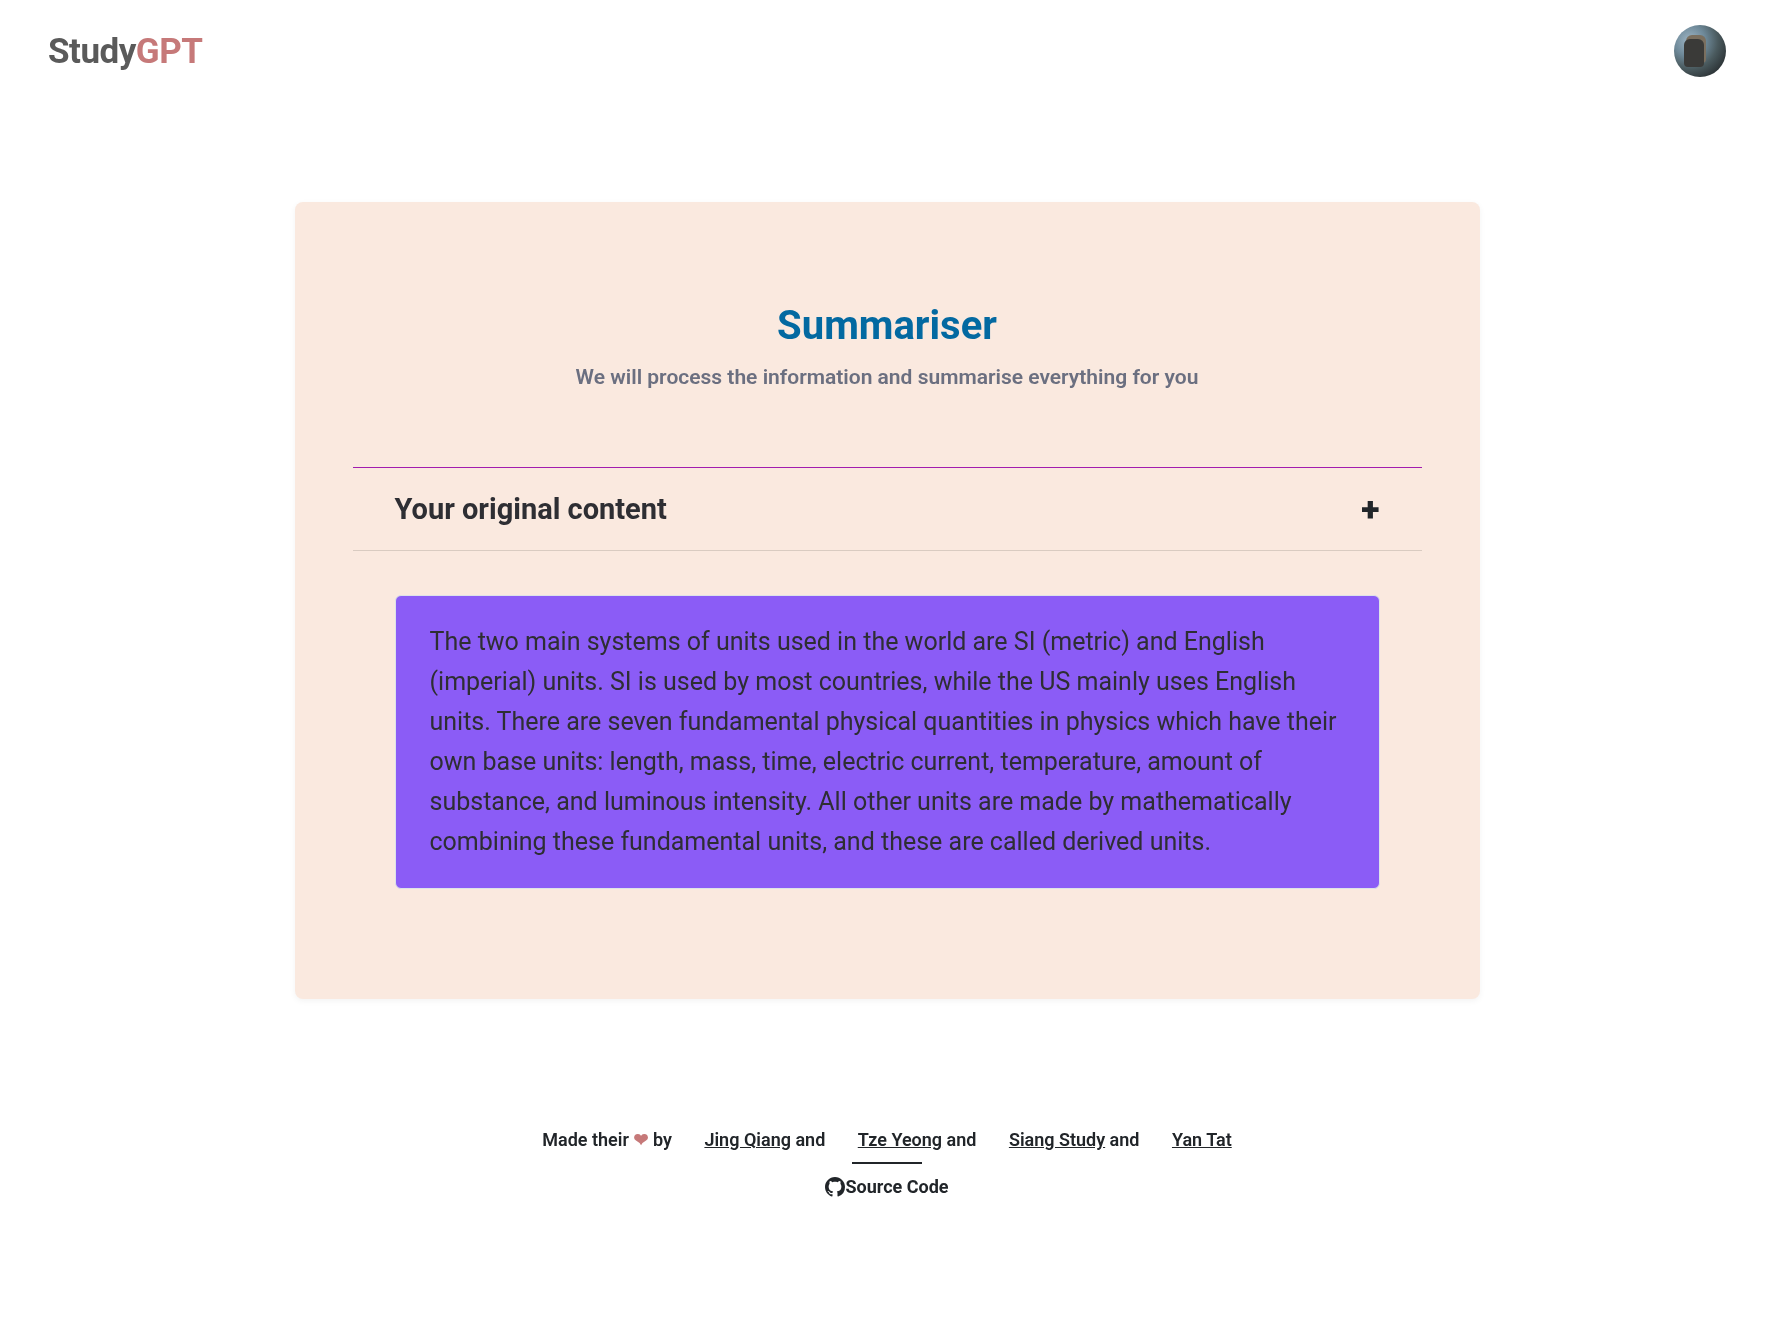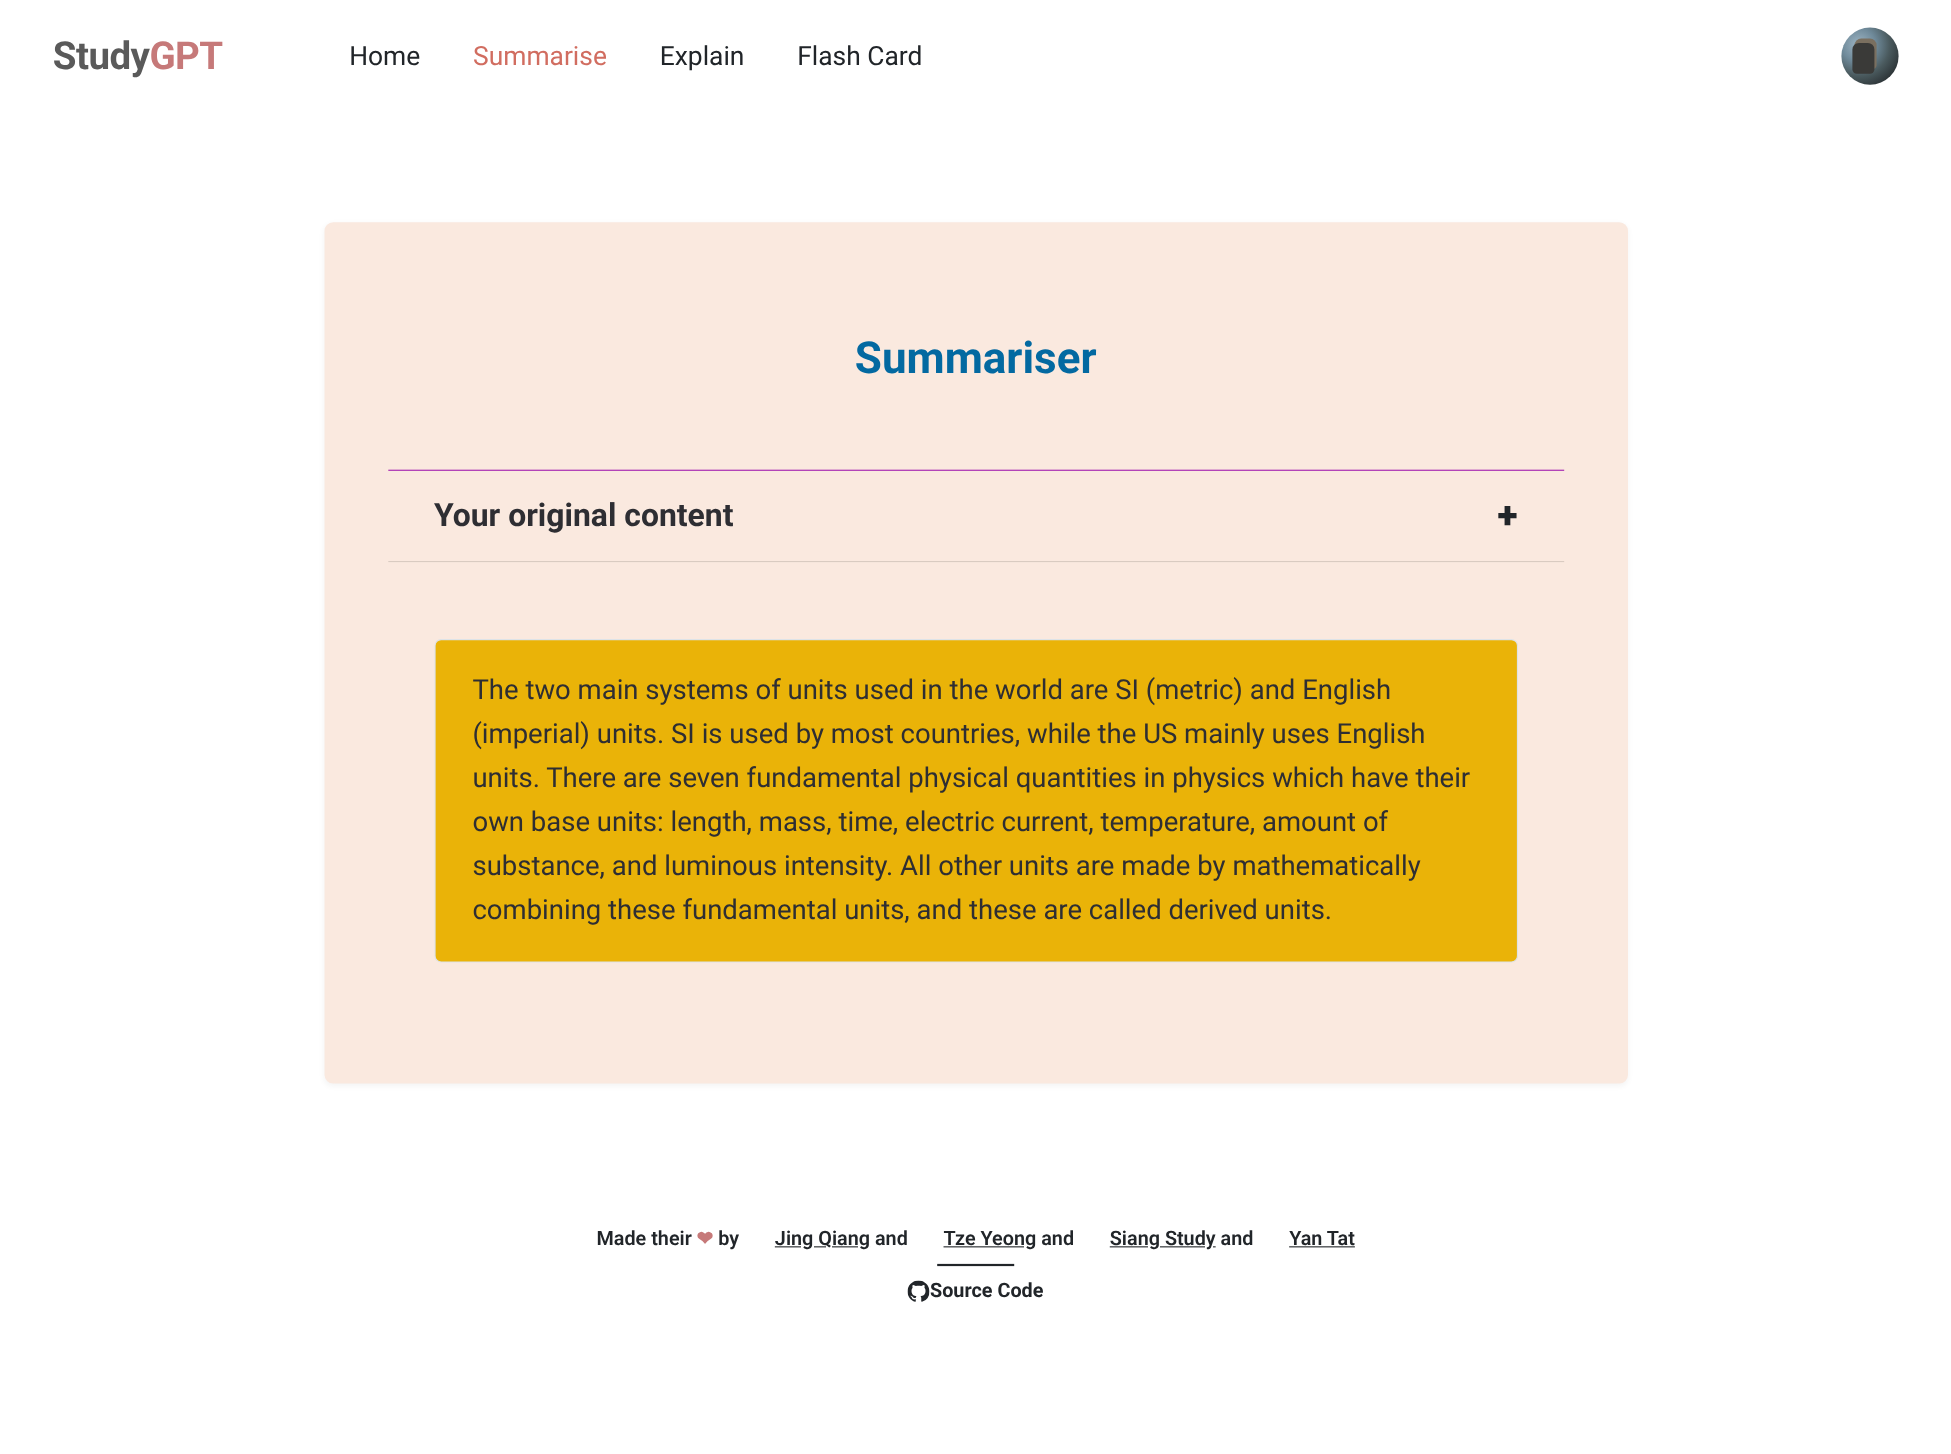--- a/index.html
+++ b/index.html
@@ -109,22 +109,22 @@
       font-size: 30px;
       font-weight: 700;
       line-height: 1;
       color: #212529;
     }
     .accordion-body {
       border-top: 1px solid #d9cbc1;
       padding: 24px 42px 0 42px;
     }
     .summary-box {
-      margin-top: 46px;
-      background: #eab308;
+      margin-top: 20px;
+      background: #8b5cf6;
       border: 1px solid #dde3e8;
       border-radius: 6px;
       padding: 26px 34px;
       font-size: 25px;
       line-height: 1.6;
       color: #2e2e33;
     }
     .footer {
       margin-top: 130px;
       text-align: center;
@@ -165,31 +165,26 @@
       display: block;
     }
   </style>
 </head>
 <body>
 
 <div class="header">
   <div class="brand">
     <span class="brand-study">Study</span><span class="brand-gpt">GPT</span>
   </div>
-  <nav class="nav">
-    <a class="nav-item">Home</a>
-    <a class="nav-item active">Summarise</a>
-    <a class="nav-item">Explain</a>
-    <a class="nav-item">Flash Card</a>
-  </nav>
   <div class="avatar"></div>
 </div>
 
 <div class="main">
   <h1 class="page-title">Summariser</h1>
+  <p class="page-subtitle">We will process the information and summarise everything for you</p>
 
   <div class="accordion">
     <div class="accordion-item">
       <div class="accordion-header">
         <div class="accordion-title">Your original content</div>
         <div class="plus-icon" style="font-weight: 900; font-size: 34px;">+</div>
       </div>
     </div>
 
     <div class="accordion-body">

